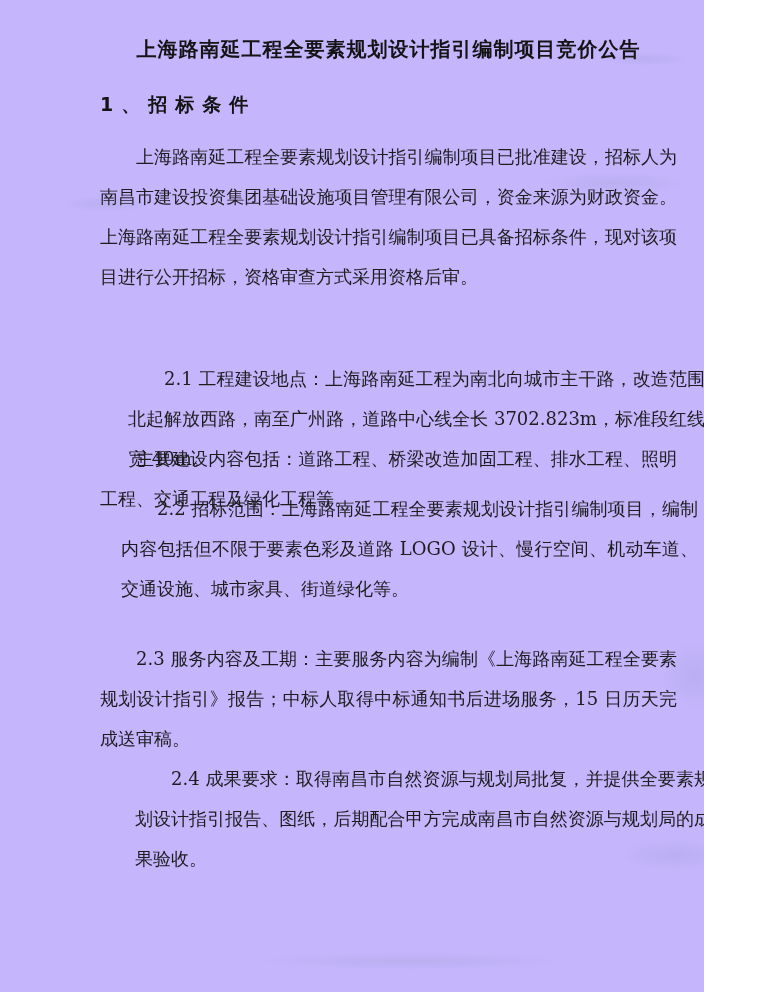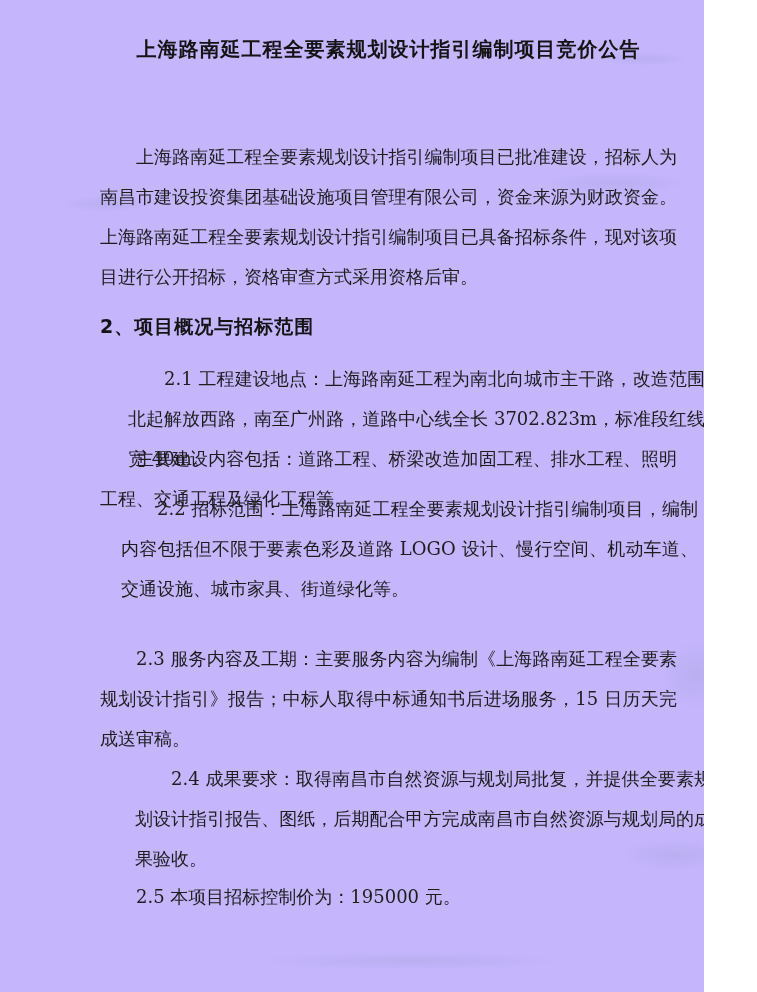--- a/index.html
+++ b/index.html
@@ -82,36 +82,35 @@
   .sm5 { left:660px; top:640px; width:70px;  height:70px; }
   .sm6 { left:600px; top:52px;  width:90px;  height:14px; }
 </style>
 </head>
 <body>
 
 <div class="page">
 
   <div class="title">上海路南延工程全要素规划设计指引编制项目竞价公告</div>
 
+  <div class="heading heading-1">1、招标条件</div>
 
   <p class="para p-1">上海路南延工程全要素规划设计指引编制项目已批准建设，招标人为南昌市建设投资集团基础设施项目管理有限公司，资金来源为财政资金。上海路南延工程全要素规划设计指引编制项目已具备招标条件，现对该项目进行公开招标，资格审查方式采用资格后审。</p>
 
-  <div class="heading heading-2">2、项目概况与招标范围</div>
 
   <p class="para p-21">2.1 工程建设地点：上海路南延工程为南北向城市主干路，改造范围北起解放西路，南至广州路，道路中心线全长 3702.823m，标准段红线宽 40m。</p>
 
   <p class="para p-2m">主要建设内容包括：道路工程、桥梁改造加固工程、排水工程、照明工程、交通工程及绿化工程等。</p>
 
   <p class="para p-22">2.2 招标范围：上海路南延工程全要素规划设计指引编制项目，编制内容包括但不限于要素色彩及道路 LOGO 设计、慢行空间、机动车道、交通设施、城市家具、街道绿化等。</p>
 
   <p class="para p-23">2.3 服务内容及工期：主要服务内容为编制《上海路南延工程全要素规划设计指引》报告；中标人取得中标通知书后进场服务，15 日历天完成送审稿。</p>
 
   <p class="para p-24">2.4 成果要求：取得南昌市自然资源与规划局批复，并提供全要素规划设计指引报告、图纸，后期配合甲方完成南昌市自然资源与规划局的成果验收。</p>
 
-  <p class="para p-25">2.5 本项目招标控制价为：195000 元。</p>
 
   <div class="seal">
     <div class="seal-ring"></div>
     <span class="seal-char sc0">础</span>
     <span class="seal-char sc1">设</span>
     <span class="seal-char sc2">施</span>
     <span class="seal-char sc3">项</span>
     <span class="seal-char sc4">目</span>
     <span class="seal-char sc5">管</span>
     <span class="seal-digits">360</span>

